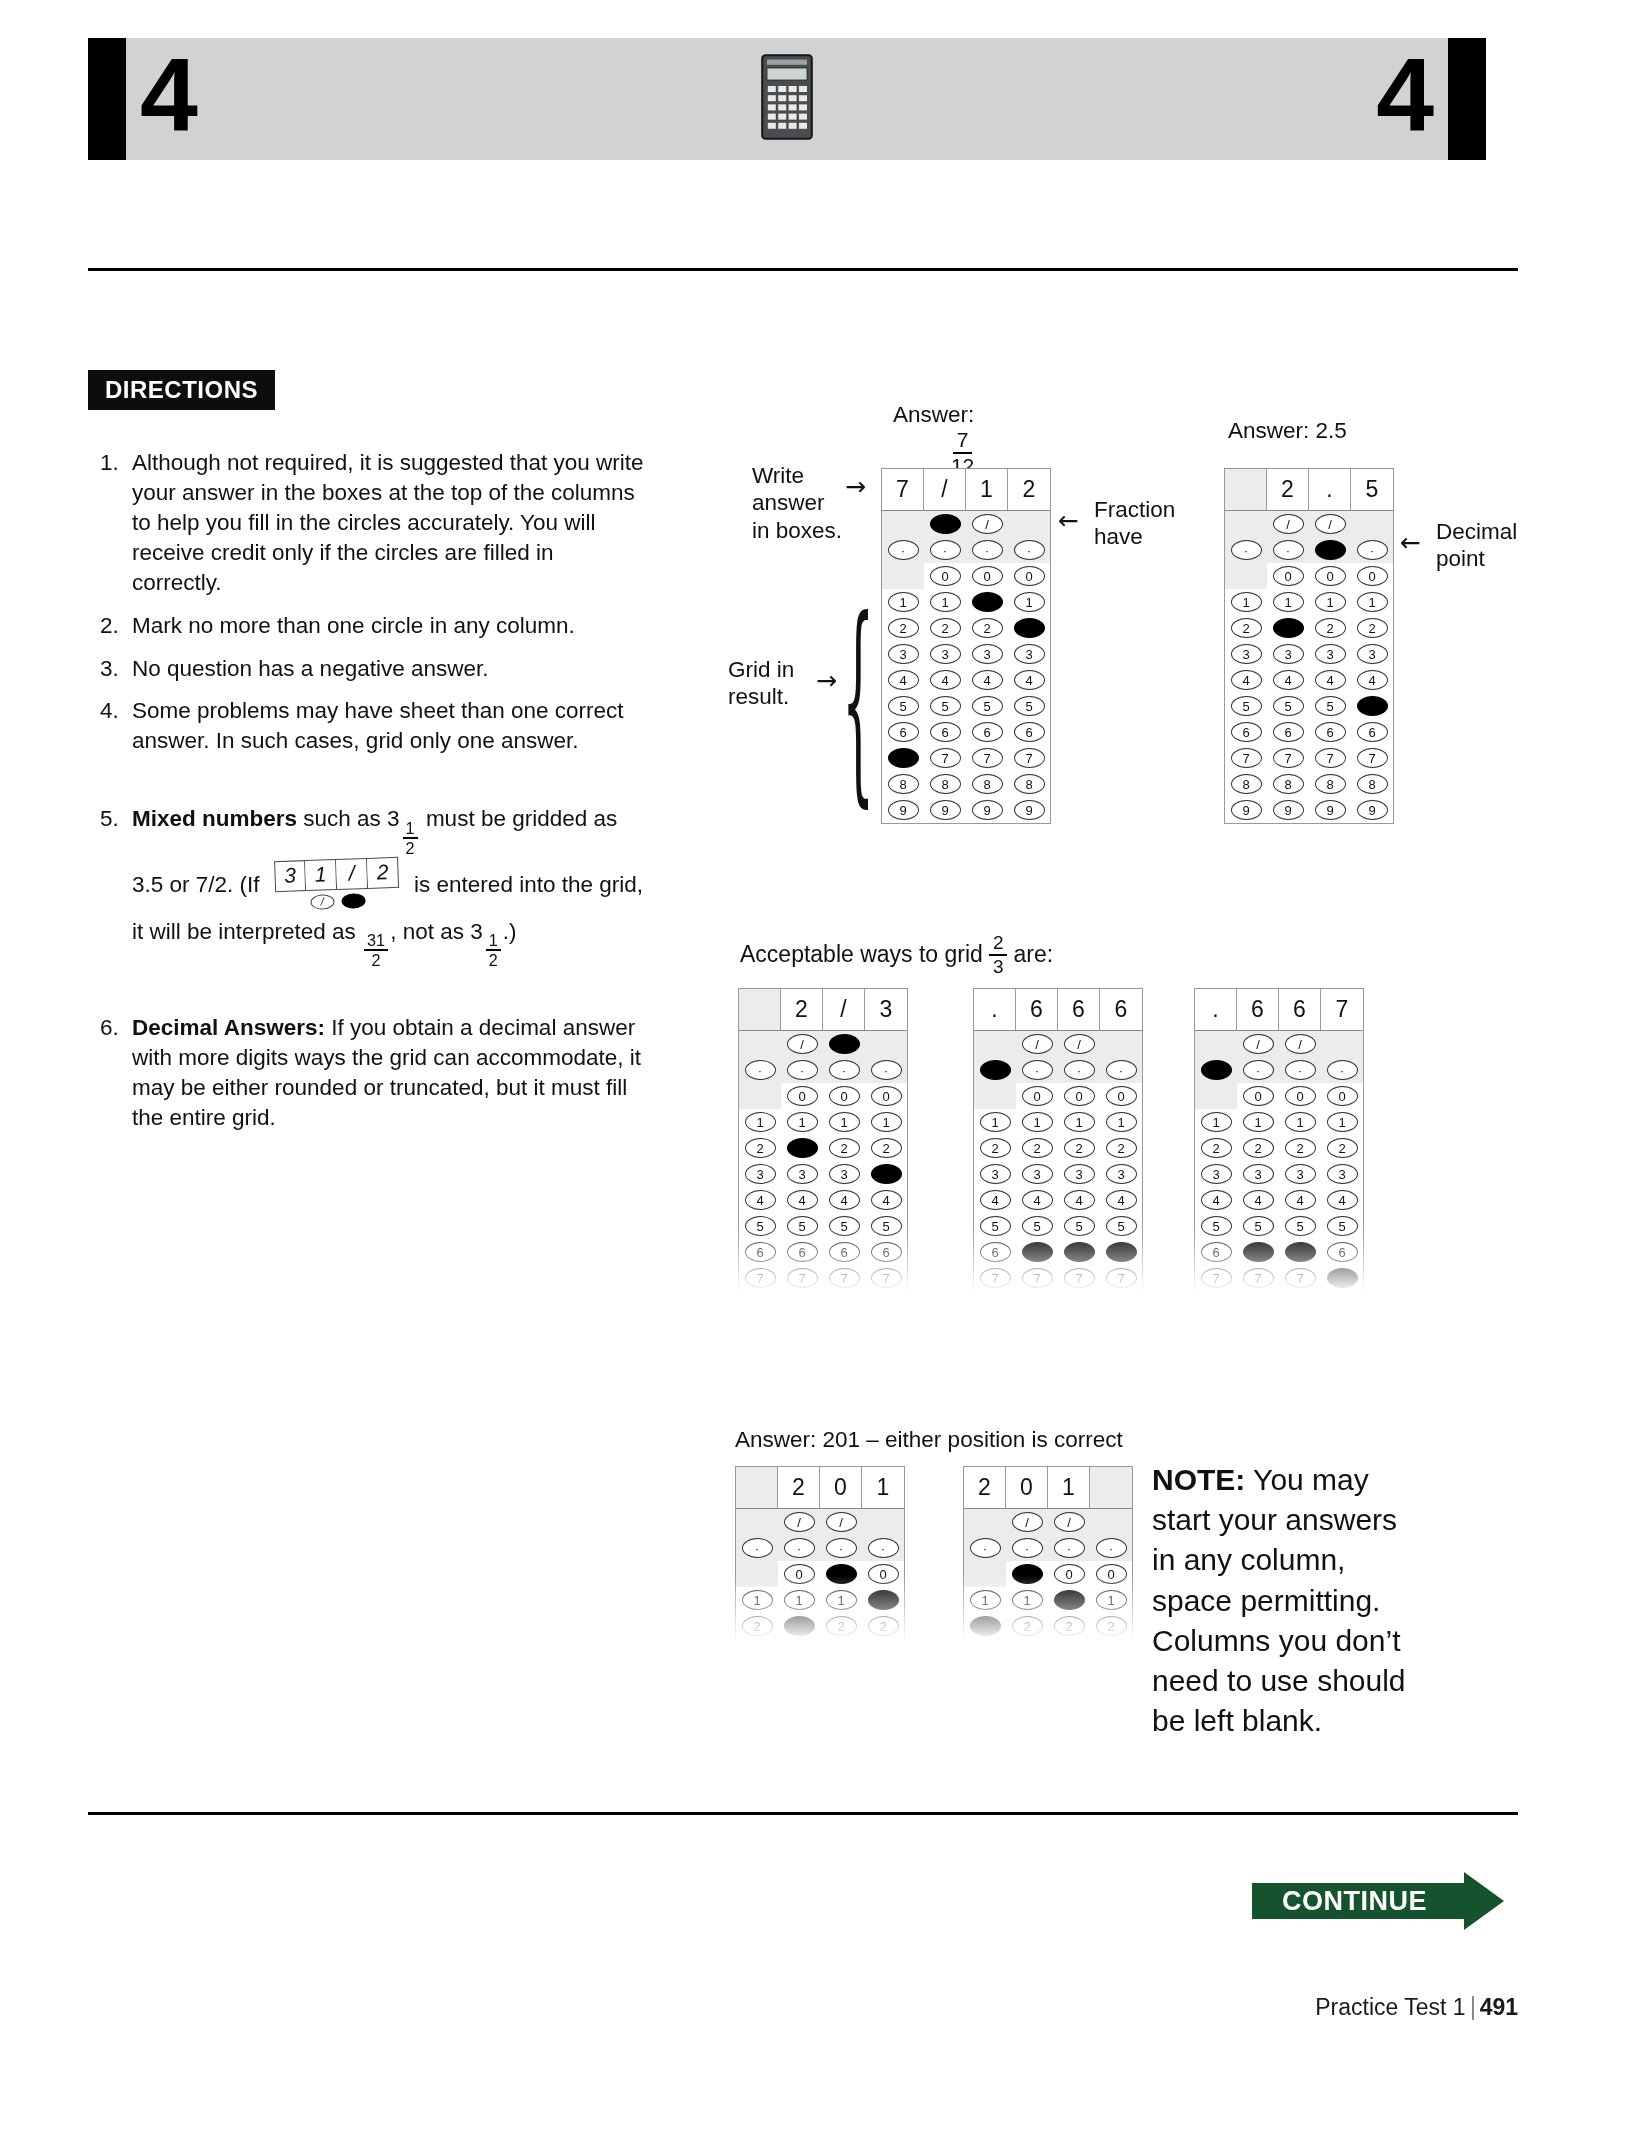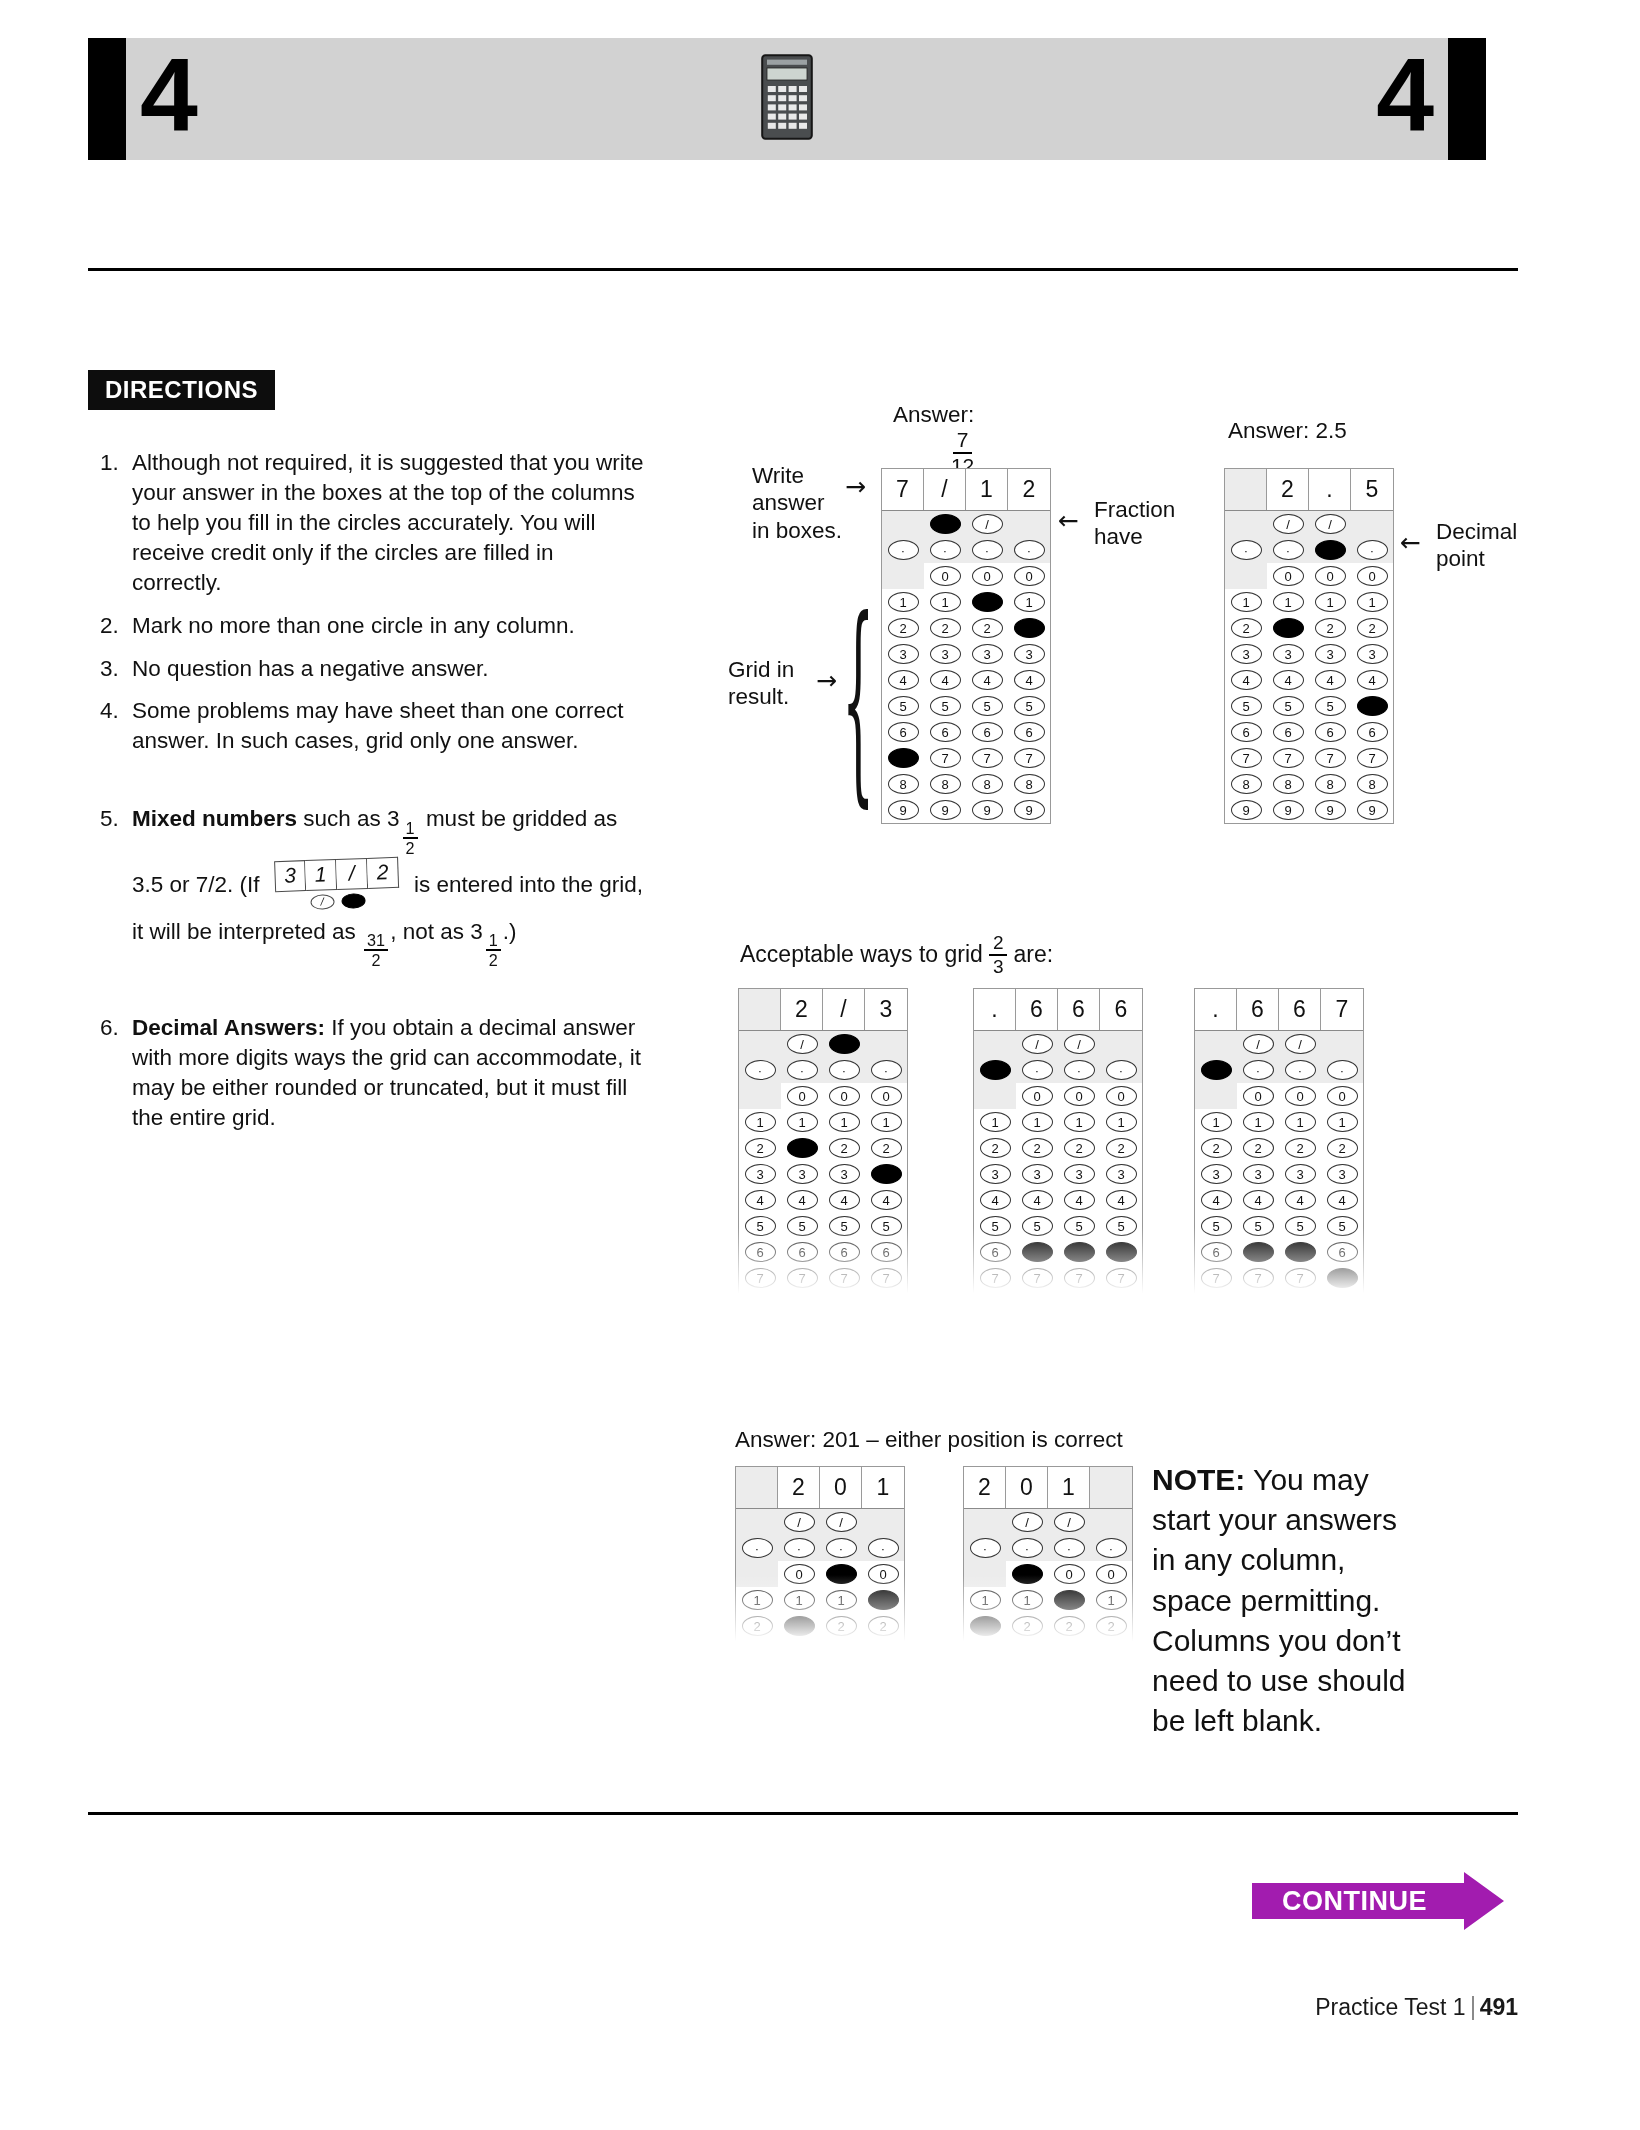--- a/index.html
+++ b/index.html
@@ -74,21 +74,21 @@
   .g-cell{width:42px;display:flex;align-items:center;justify-content:center;}
   .g-cell.empty{background:#ececec;}
   .g-circ{width:31px;height:20px;border:1.3px solid #333;border-radius:50%;display:flex;
           align-items:center;justify-content:center;font-size:13px;background:#fff;line-height:1;}
   .g-circ.filled{background:#000;border-color:#000;color:transparent;}
   .g-fade{position:absolute;left:-2px;right:-2px;bottom:-2px;height:92px;
           background:linear-gradient(to bottom, rgba(255,255,255,0), #ffffff 72%);}
 
   .note{position:absolute;font-size:30px;line-height:1.34;width:268px;}
 
-  .continue{position:absolute;left:1252px;top:1872px;width:252px;height:58px;background:#a21caf;
+  .continue{position:absolute;left:1252px;top:1872px;width:252px;height:58px;background:#14532d;
             color:#fff;font-weight:bold;font-size:27px;display:flex;align-items:center;
             padding-left:30px;letter-spacing:0.5px;
             clip-path:polygon(0 11px,212px 11px,212px 0,252px 29px,212px 58px,212px 47px,0 47px);}
 
   .footer{position:absolute;top:1994px;right:122px;display:flex;align-items:center;gap:6px;font-size:23px;color:#1a1a1a;}
   .footer .sep{width:2px;height:24px;background:#8a8a8a;}
   .footer .pg{font-weight:bold;}
 </style>
 </head>
 <body>

